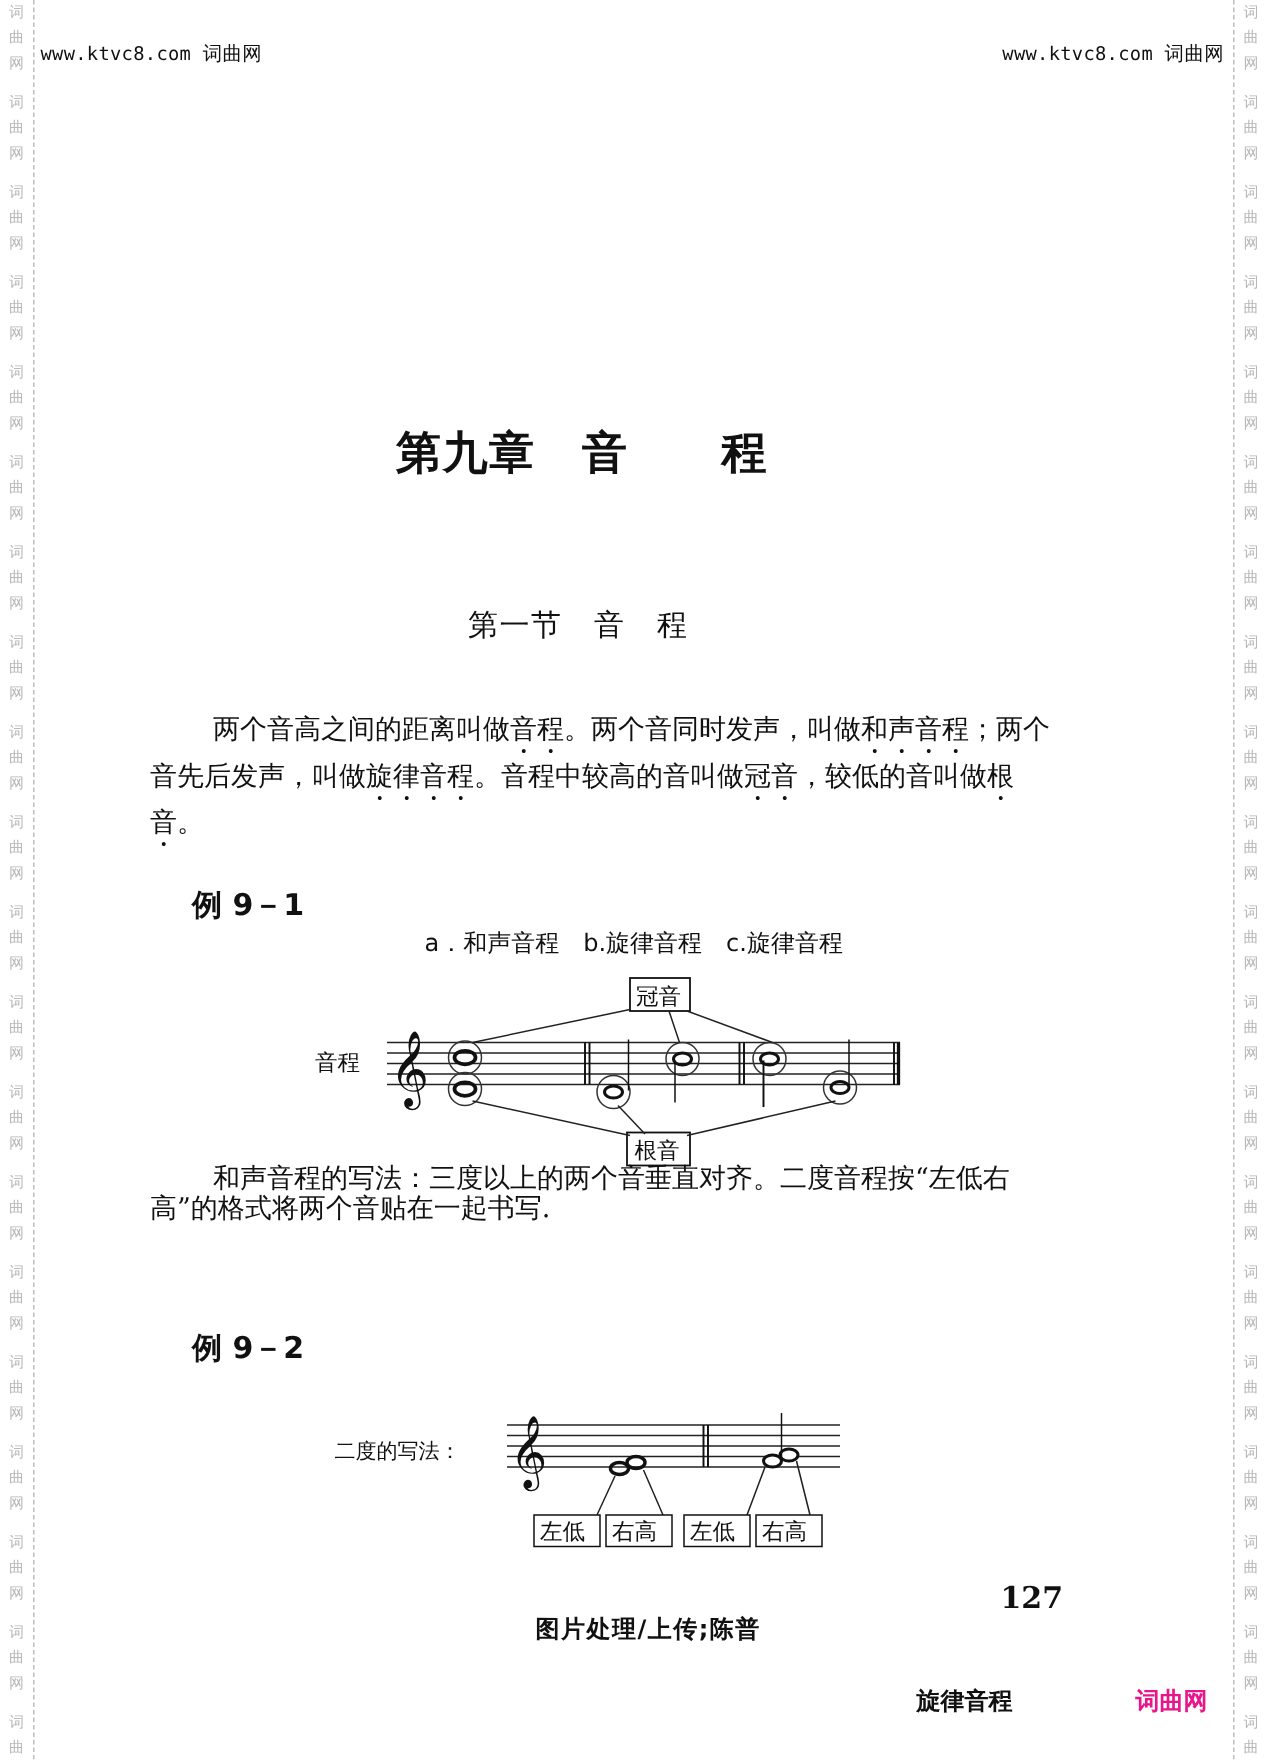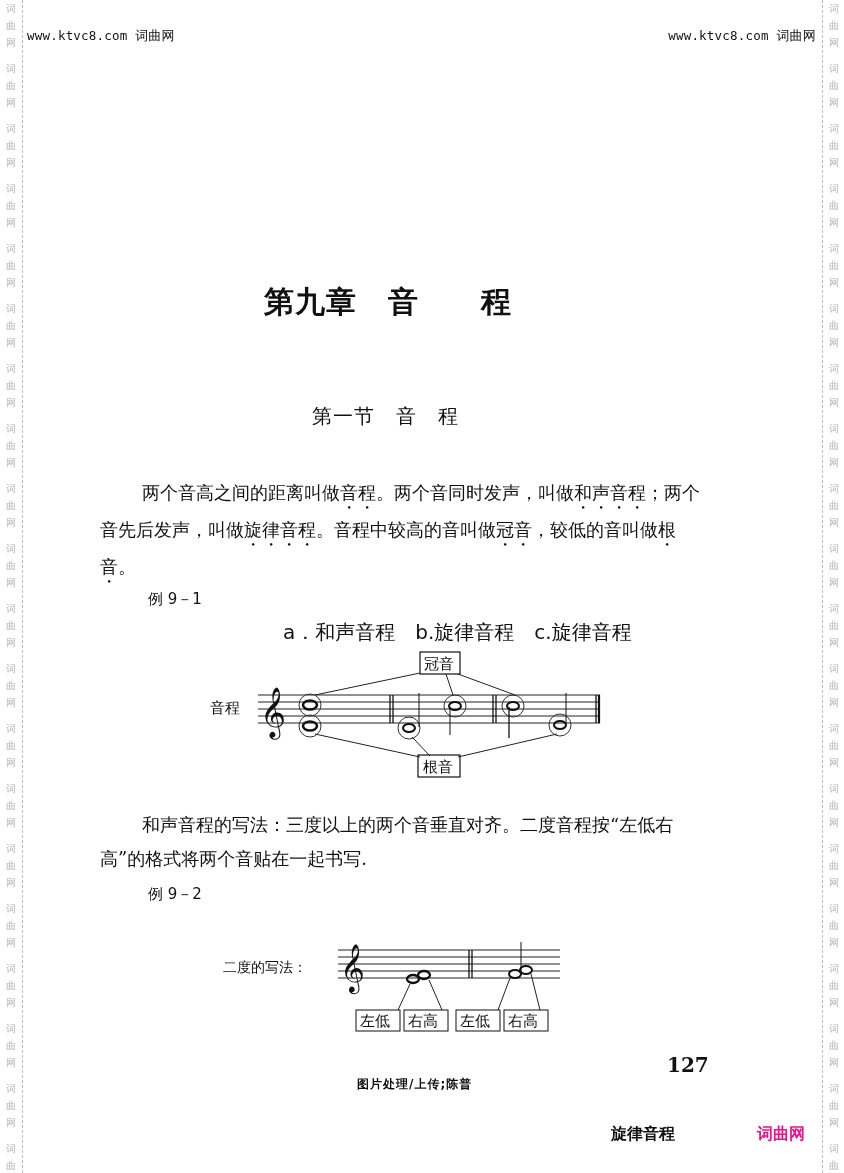--- a/index.html
+++ b/index.html
@@ -33,46 +33,46 @@
     position: absolute; top: 282px; left: 264px;
     font-family: "DejaVu Serif", serif; font-weight: bold; font-size: 30px;
     letter-spacing: 1px; white-space: pre;
   }
   .section-title {
     position: absolute; top: 403px; left: 312px;
     font-size: 20px; white-space: pre; letter-spacing: 1px;
   }
   .para {
     position: absolute; left: 100px; width: 610px;
-    font-size: 18px; line-height: 34px; color: #111;
+    font-size: 18px; line-height: 20px; color: #111;
   }
   .para.p1 { top: 476px; text-indent: 42px; }
-  .para.p2 { top: 808px; text-indent: 42px; }
+  .para.p2 { top: 776px; text-indent: 42px; }
   .dot { text-emphasis: dot; -webkit-text-emphasis: dot; text-emphasis-position: under; -webkit-text-emphasis-position: under; }
 
   .example-label {
-    position: absolute; left: 148px; font-size: 15px; font-weight: normal;
+    position: absolute; left: 128px; font-size: 20px; font-weight: bold;
     font-family: "DejaVu Sans", sans-serif;
   }
   .example-label.e1 { top: 590px; }
   .example-label.e2 { top: 885px; }
 
   .ex1-caption {
-    position: absolute; top: 619px; left: 283px; font-size: 20px;
+    position: absolute; top: 619px; left: 283px; font-size: 16px;
     font-family: "DejaVu Sans", sans-serif; white-space: pre;
   }
   .score { position: absolute; }
   .score svg text { font-family: "DejaVu Sans", sans-serif; }
 
   .page-number {
     position: absolute; top: 1053px; left: 667px;
     font-size: 20px; font-weight: bold; font-family: "DejaVu Serif", serif;
   }
   .credit {
-    position: absolute; top: 1076px; left: 357px; font-size: 12px;
+    position: absolute; top: 1076px; left: 357px; font-size: 16px;
     font-family: "DejaVu Sans", sans-serif; letter-spacing: 1px; font-weight: bold;
   }
   .source-label {
     position: absolute; top: 1124px; left: 611px; font-size: 16px; font-weight: bold;
     font-family: "DejaVu Sans", sans-serif; color: #111;
   }
   .source-site {
     position: absolute; top: 1124px; left: 757px; font-size: 16px; font-weight: bold;
     font-family: "DejaVu Sans", sans-serif;
   }

